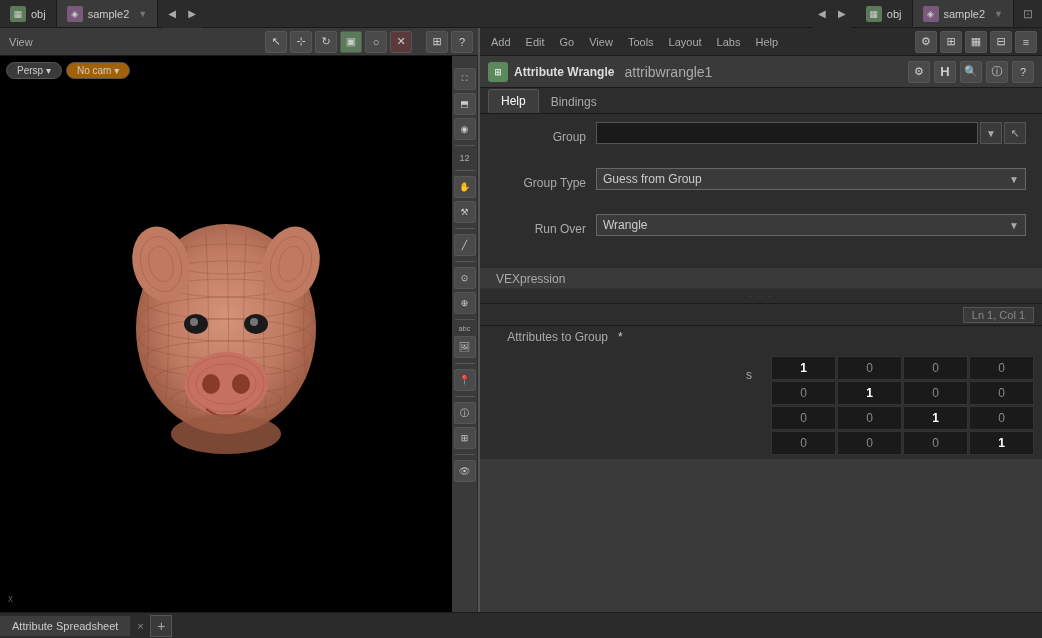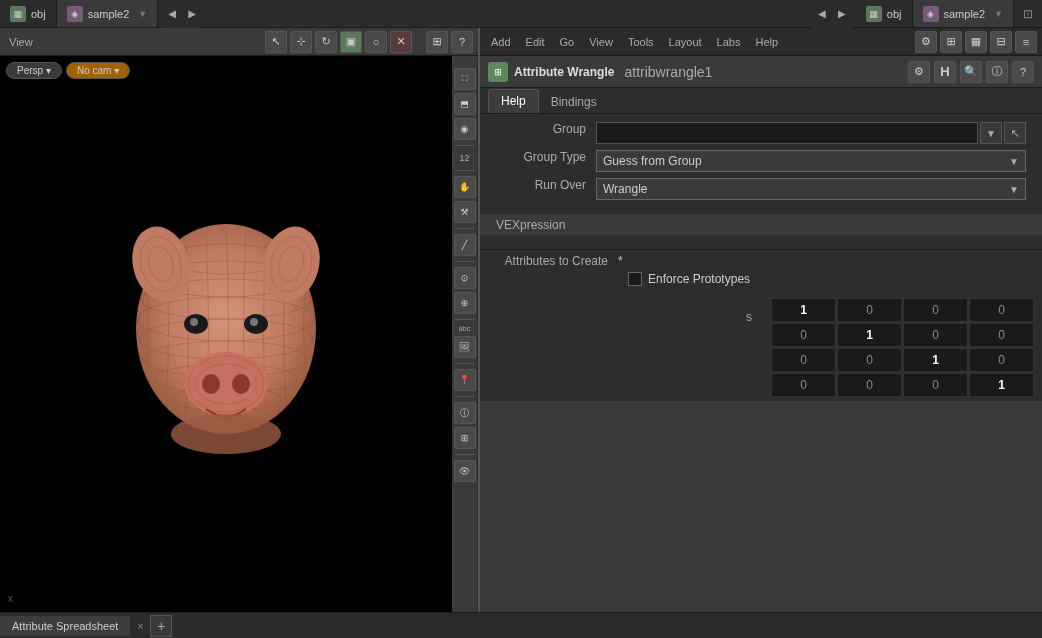--- a/index.html
+++ b/index.html
@@ -35,21 +35,21 @@
     .aw-tool-btn { width: 22px; height: 22px; background: #4a4a4a; border: 1px solid #555; color: #ccc; font-size: 11px; cursor: pointer; border-radius: 2px; display: flex; align-items: center; justify-content: center; }
 
     
     .panel-tabs { height: 26px; background: #2d2d2d; display: flex; align-items: flex-end; border-bottom: 1px solid #1a1a1a; padding: 0 8px; }
     .panel-tab { padding: 4px 12px; font-size: 12px; cursor: pointer; border-radius: 3px 3px 0 0; }
     .panel-tab.active { background: #3d3d3d; color: #fff; border: 1px solid #555; border-bottom: 1px solid #3d3d3d; }
     .panel-tab.inactive { color: #aaa; }
 
     
     .form-area { padding: 8px 16px; background: #2d2d2d; }
-    .form-row { display: flex; align-items: flex-start; margin-bottom: 6px; }
+    .form-row { display: flex; align-items: flex-end; margin-bottom: 24px; }
     .form-label { width: 100px; text-align: right; padding-right: 10px; font-size: 12px; color: #aaa; }
     .form-input { flex: 1; height: 22px; background: #1a1a1a; border: 1px solid #555; color: #ccc; font-size: 12px; padding: 0 6px; }
     .form-select { flex: 1; height: 22px; background: #3a3a3a; border: 1px solid #666; color: #ccc; font-size: 12px; padding: 0 6px; display: flex; align-items: center; justify-content: space-between; cursor: pointer; }
 
     
     .vex-label { font-size: 12px; color: #aaa; padding: 4px 16px 2px; }
     .code-line { line-height: 18px; }
 
     
     .status-bar { height: 22px; background: #2d2d2d; display: flex; align-items: center; padding: 0 8px; border-top: 1px solid #1a1a1a; }
@@ -324,29 +324,29 @@
         </div>
       </div>
     </div>
 
     <div class="vex-label">VEXpression</div>
 
     <div class="code-expand-handle">
       <span class="dots">· · ·</span>
     </div>
 
+    <div class="status-bar">
+      <div style="flex:1;"></div>
+      <div class="status-pos">Ln 1, Col 1</div>
+    </div>
 
     <div class="attr-section">
       <div class="attr-row">
-        <span class="attr-label">Attributes to Create</span>
+        <span class="attr-label">Attributes to Group</span>
         <span class="attr-value">*</span>
-      </div>
-      <div class="enforce-row">
-        <div class="attr-checkbox"></div>
-        <span>Enforce Prototypes</span>
       </div>
     </div>
 
     <div class="matrix-area">
       <div style="flex:1; display:flex; align-items:center; justify-content:flex-end; padding-right:8px;">
         <span class="matrix-s-label">s</span>
       </div>
       <div style="display:flex; flex-direction:column; gap:1px;">
 
         <div style="display:flex; gap:1px;">

